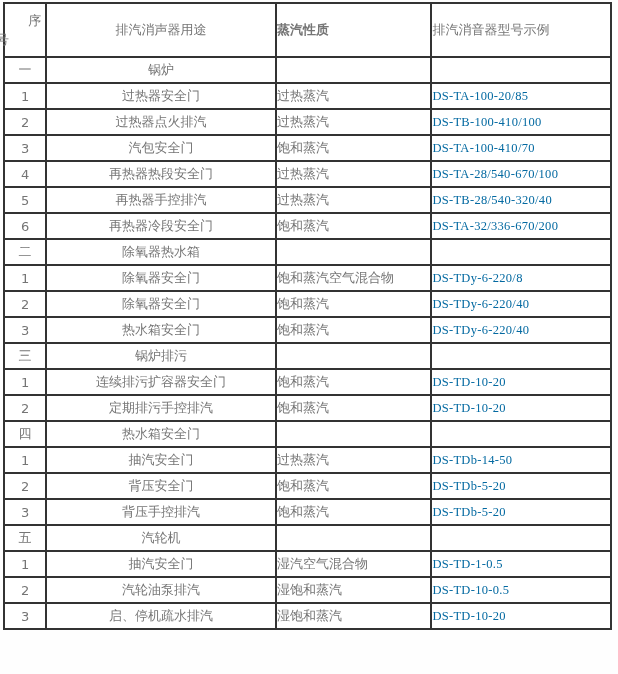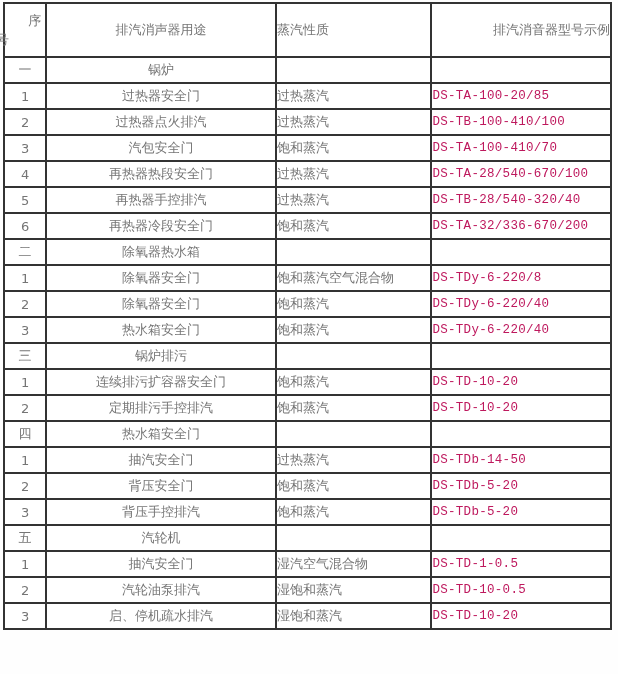--- a/index.html
+++ b/index.html
@@ -41,33 +41,33 @@
     height: 52px;
     font-weight: normal;
     vertical-align: middle;
     text-align: left;
   }
   th.h-no { position: relative; }
   th.h-no .hdr-cell { position: relative; width: 100%; height: 100%; }
   th.h-no .xu  { position: absolute; top: 8px; right: 4px; }
   th.h-no .hao { position: absolute; bottom: 7px; left: -9px; }
   th.h-use   { padding-left: 28px; text-align: center; }
-  th.h-steam { padding-left: 27px; }
-  th.h-model { text-align: right; margin-top: 20px; }
+  th.h-steam { padding-left: 27px; font-weight: bold; }
+  th.h-model { text-align: left; margin-top: 20px; }
 
   
   tbody td { height: 24px; vertical-align: middle; }
   td.no    { text-align: center; }
   td.use   { padding-left: 20px; text-align: center; }
   td.steam { padding-left: 26px; margin-top: 28px; }
   td.model {
     padding-left: 24px;
-    font-family: Liberation Mono, monospace;
+    font-family: Liberation Serif, serif;
     font-size: 12.5px;
-    color: #be185d;
+    color: #0369a1;
     letter-spacing: 0.3px;
   }
 </style>
 </head>
 <body>
 
 <div class="table-wrap">
   <table class="silencer">
     <colgroup>
       <col class="c-no">

